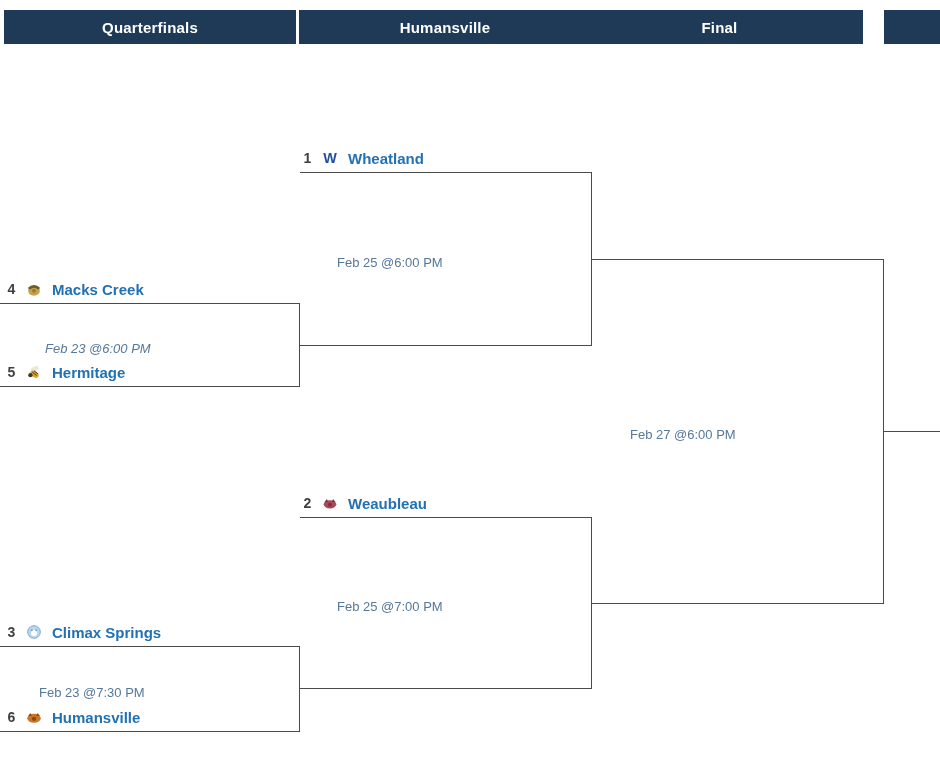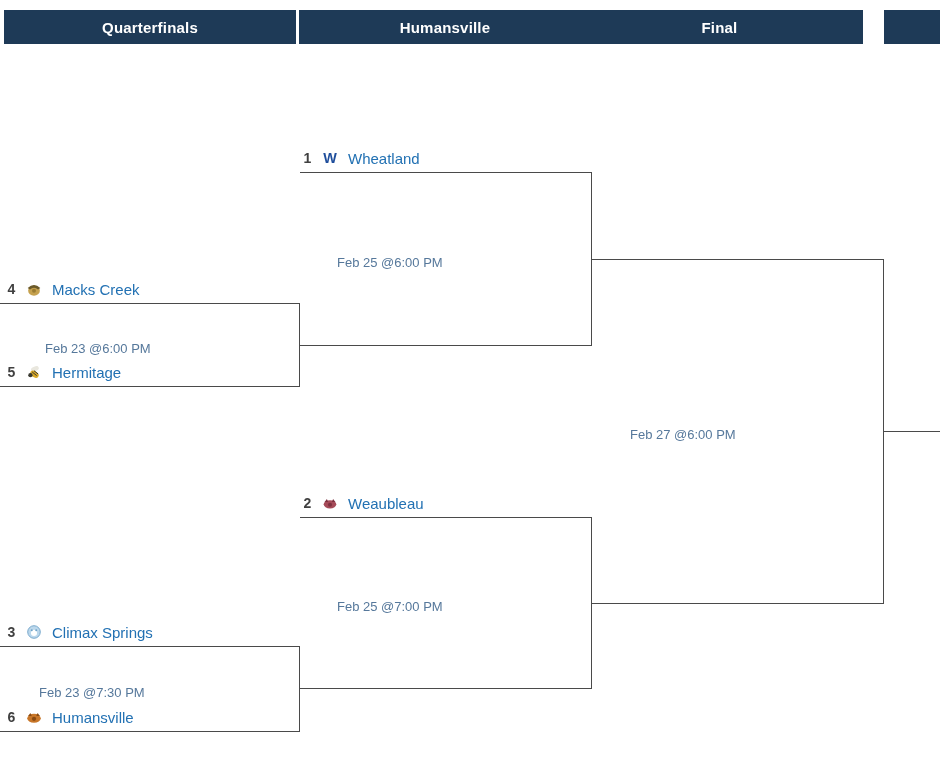--- a/index.html
+++ b/index.html
@@ -24,21 +24,21 @@
     position:absolute;height:22px;
     display:flex;align-items:center;gap:9px;
     cursor:pointer;
   }
   .team .seed{
     font-size:14px;font-weight:600;color:#404040;min-width:9px;text-align:center;
   }
   .team .logo{width:18px;height:18px;display:flex;align-items:center;justify-content:center;}
   .team .logo svg{width:18px;height:18px;display:block;}
   .team .name{
-    font-size:15px;font-weight:400;color:#2271b3;
+    font-size:15px;font-weight:700;color:#2271b3;
   }
   
   .gdate{
     position:absolute;font-size:13px;color:#56789b;white-space:nowrap;margin-top:15px;
   }
 </style>
 </head>
 <body>
 
 <div class="hdr-cell" style="left:4px;width:292px;">
@@ -145,16 +145,16 @@
       <ellipse cx="10" cy="11.5" rx="7.5" ry="5" fill="#c87628"></ellipse>
       <path d="M3.5 9 L6 5.5 L7.5 9 Z" fill="#8a4b12"></path>
       <path d="M16.5 9 L14 5.5 L12.5 9 Z" fill="#8a4b12"></path>
       <circle cx="10" cy="12" r="2.4" fill="#8a4b12"></circle>
     </svg>
   </span>
   <span class="name">Humansville</span>
 </div>
 
 <div class="gdate" style="left:337px;top:240px;">Feb 25 @6:00 PM</div>
-<div class="gdate" style="left:45px;top:326px;">Feb 23 @6:00 PM</div>
+<div class="gdate" style="left:45px;top:326px;font-style:italic;">Feb 23 @6:00 PM</div>
 <div class="gdate" style="left:630px;top:412px;">Feb 27 @6:00 PM</div>
 <div class="gdate" style="left:337px;top:584px;text-align:center;">Feb 25 @7:00 PM</div>
 <div class="gdate" style="left:39px;top:670px;">Feb 23 @7:30 PM</div>
 
 </body></html>

